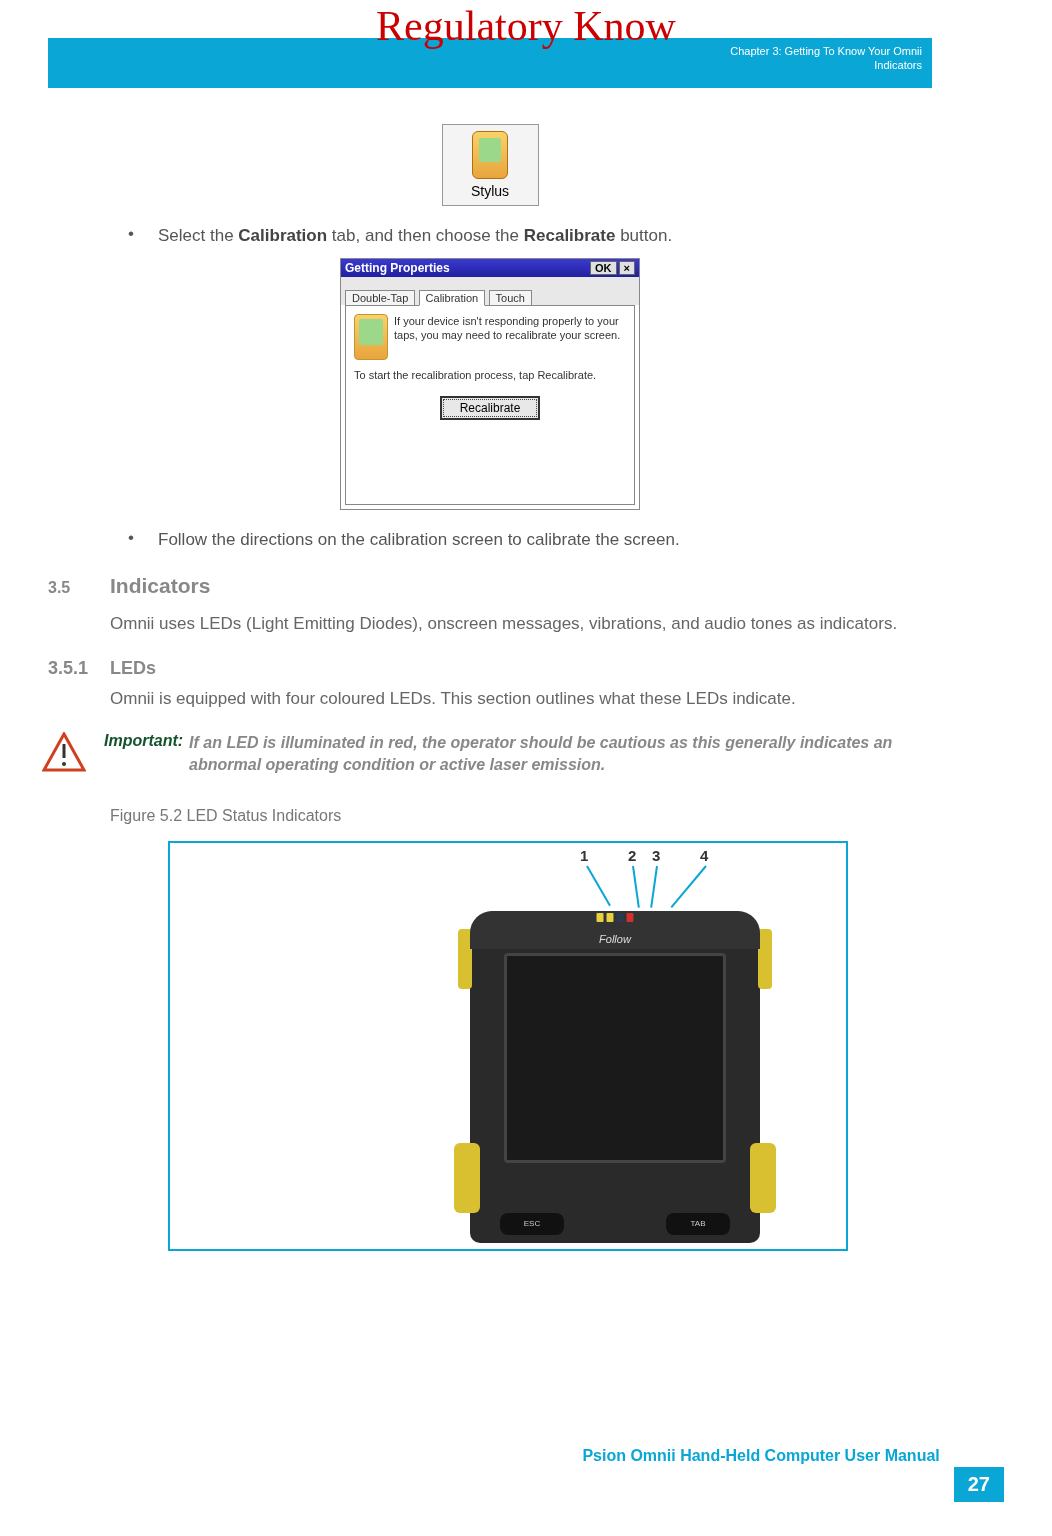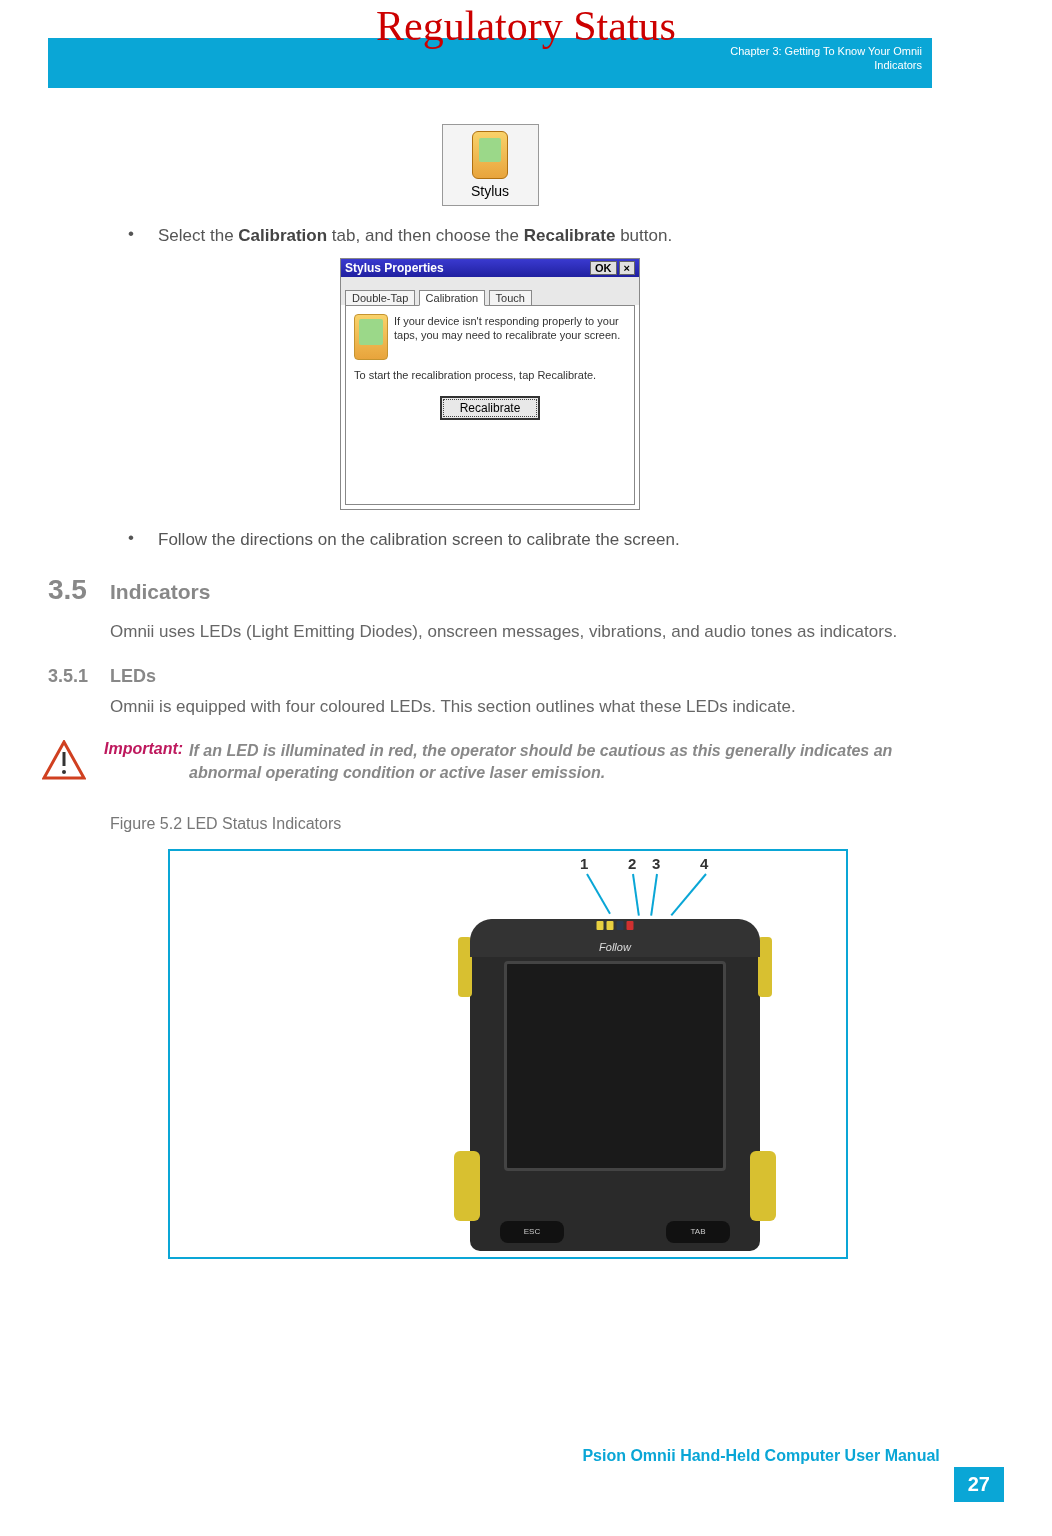--- a/index.html
+++ b/index.html
@@ -155,21 +155,21 @@
     outline: 1px dotted #444;
     outline-offset: -4px;
   }
   .section-row {
     display: flex;
     margin-top: 22px;
     align-items: baseline;
   }
   .section-num {
     width: 62px;
-    font-size: 28px;
+    font-size: 16px;
     font-weight: bold;
     color: #888;
     font-family: Arial, sans-serif;
   }
   .section-title {
     font-size: 21px;
     font-weight: bold;
     color: #888;
   }
   .section-title.sub { font-size: 18px; }
@@ -187,21 +187,21 @@
   }
   .warning-tri {
     width: 44px;
     height: 40px;
     margin-right: 18px;
     margin-left: -6px;
   }
   .important-label {
     font-style: italic;
     font-weight: bold;
-    color: #be185d;
+    color: #14532d;
     font-size: 16px;
     margin-right: 6px;
     white-space: nowrap;
   }
   .important-text {
     font-style: italic;
     font-weight: bold;
     color: #888;
     font-size: 16px;
     line-height: 1.4;
@@ -352,21 +352,21 @@
     font-size: 20px;
     padding: 6px 14px;
     min-width: 42px;
     text-align: center;
     margin-top: 28px;
   }
 </style>
 </head>
 <body>
 
-<div class="watermark">Regulatory Status</div>
+<div class="watermark">Regulatory Know</div>
 
 <div class="header-bar">
   <div>Chapter 3:  Getting To Know Your Omnii</div>
   <div>Indicators</div>
 </div>
 
 <div class="content">
 
   <div class="stylus-icon-box">
     <div class="stylus-icon-img"></div>
@@ -375,21 +375,21 @@
 
   <div class="bullet-row">
     <div class="bullet-dot">•</div>
     <div class="bullet-text">
       <span>Select the </span><b>Calibration</b><span> tab, and then choose the </span><b>Recalibrate</b><span> button.</span>
     </div>
   </div>
 
   <div class="dialog-ss">
     <div class="dialog-titlebar">
-      <span class="t">Stylus Properties</span>
+      <span class="t">Getting Properties</span>
       <span class="btn">OK</span>
       <span class="btn">×</span>
     </div>
     <div class="dialog-tabs">
       <span>Double-Tap</span>
       <span class="active">Calibration</span>
       <span>Touch</span>
     </div>
     <div class="dialog-body">
       <div class="dialog-row1">

